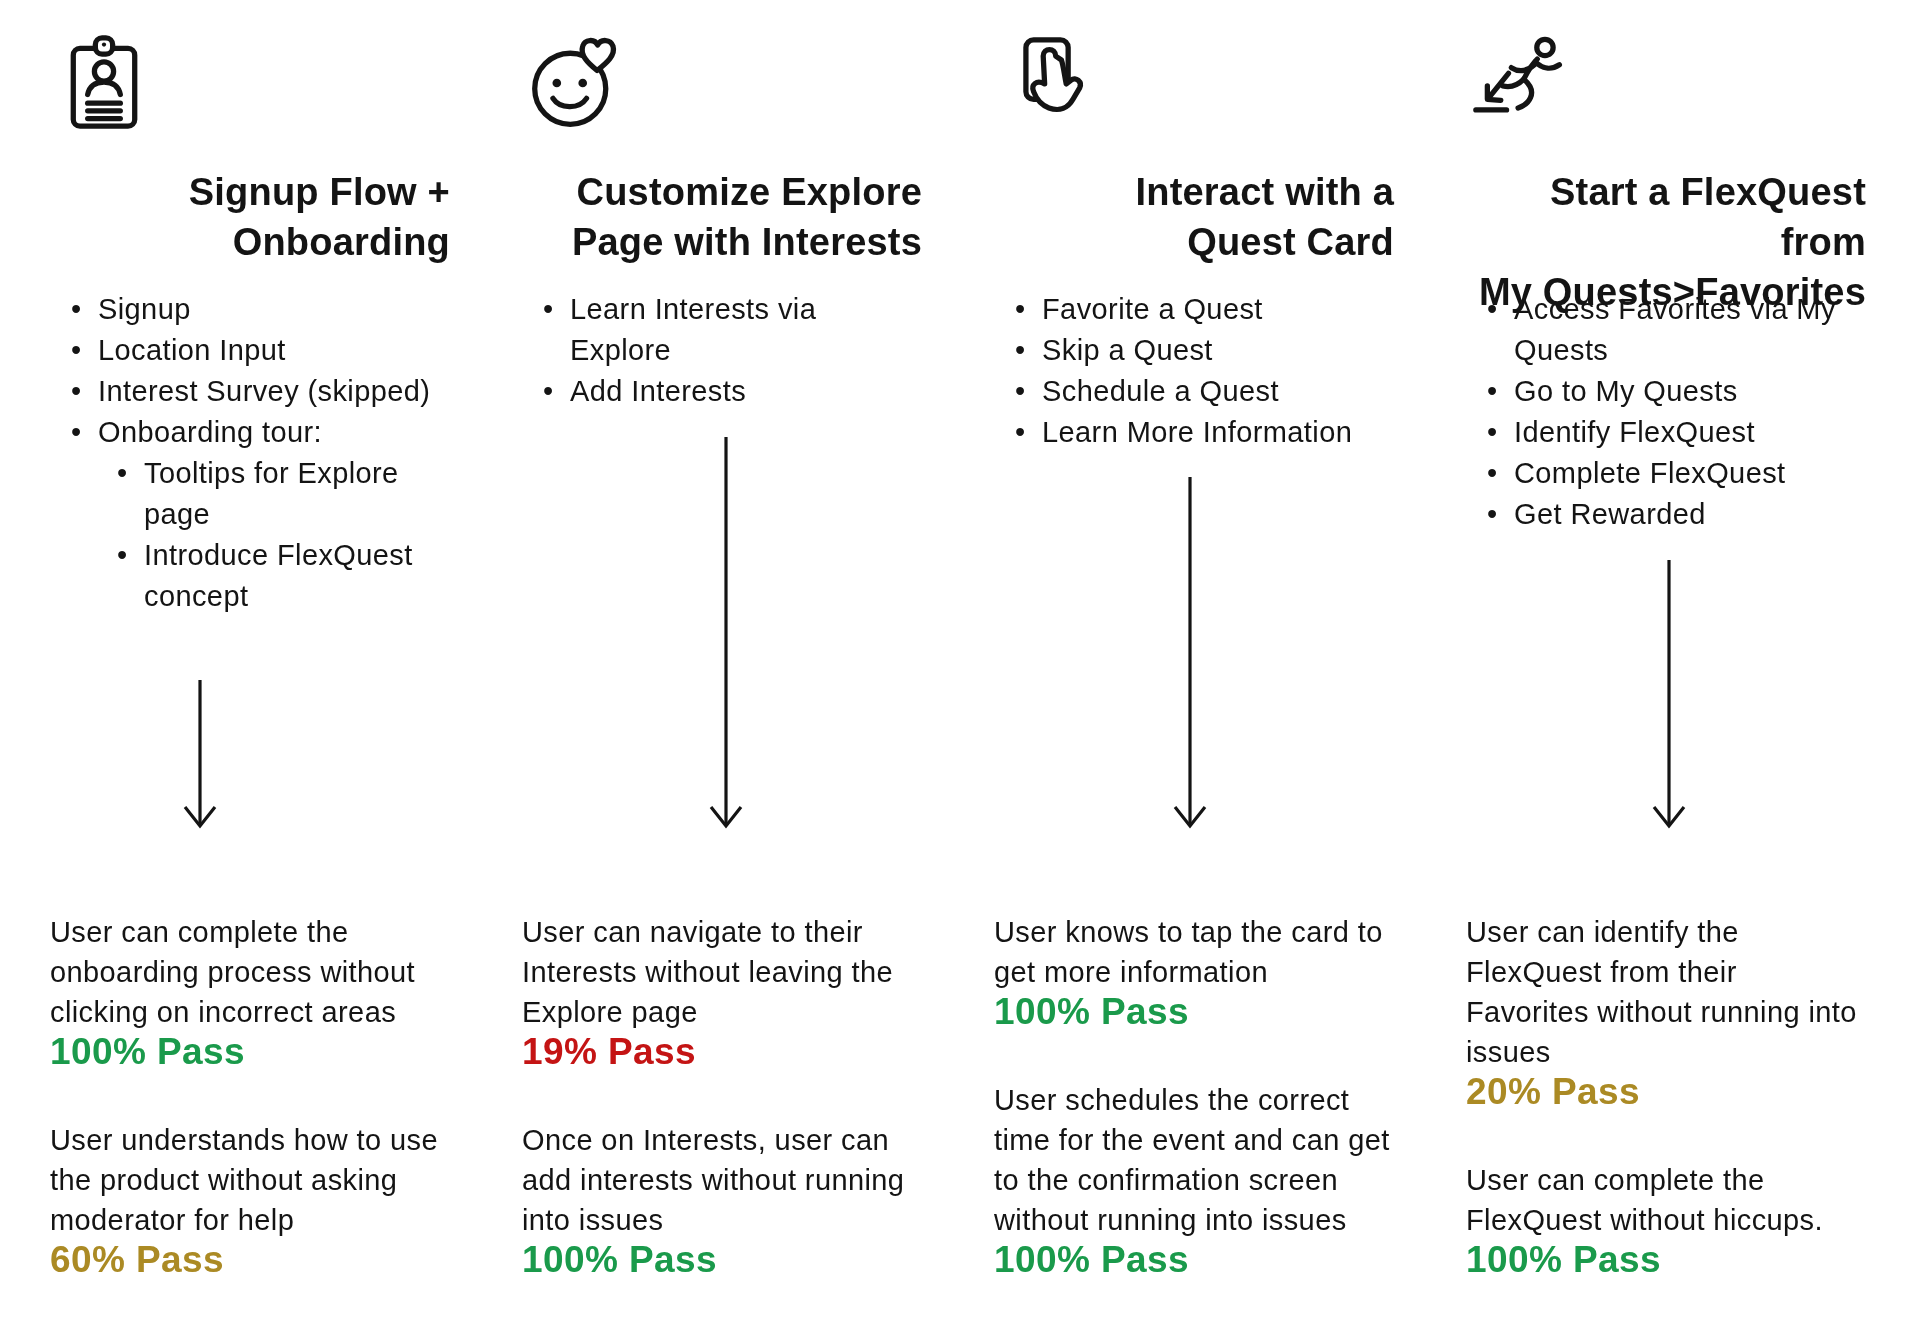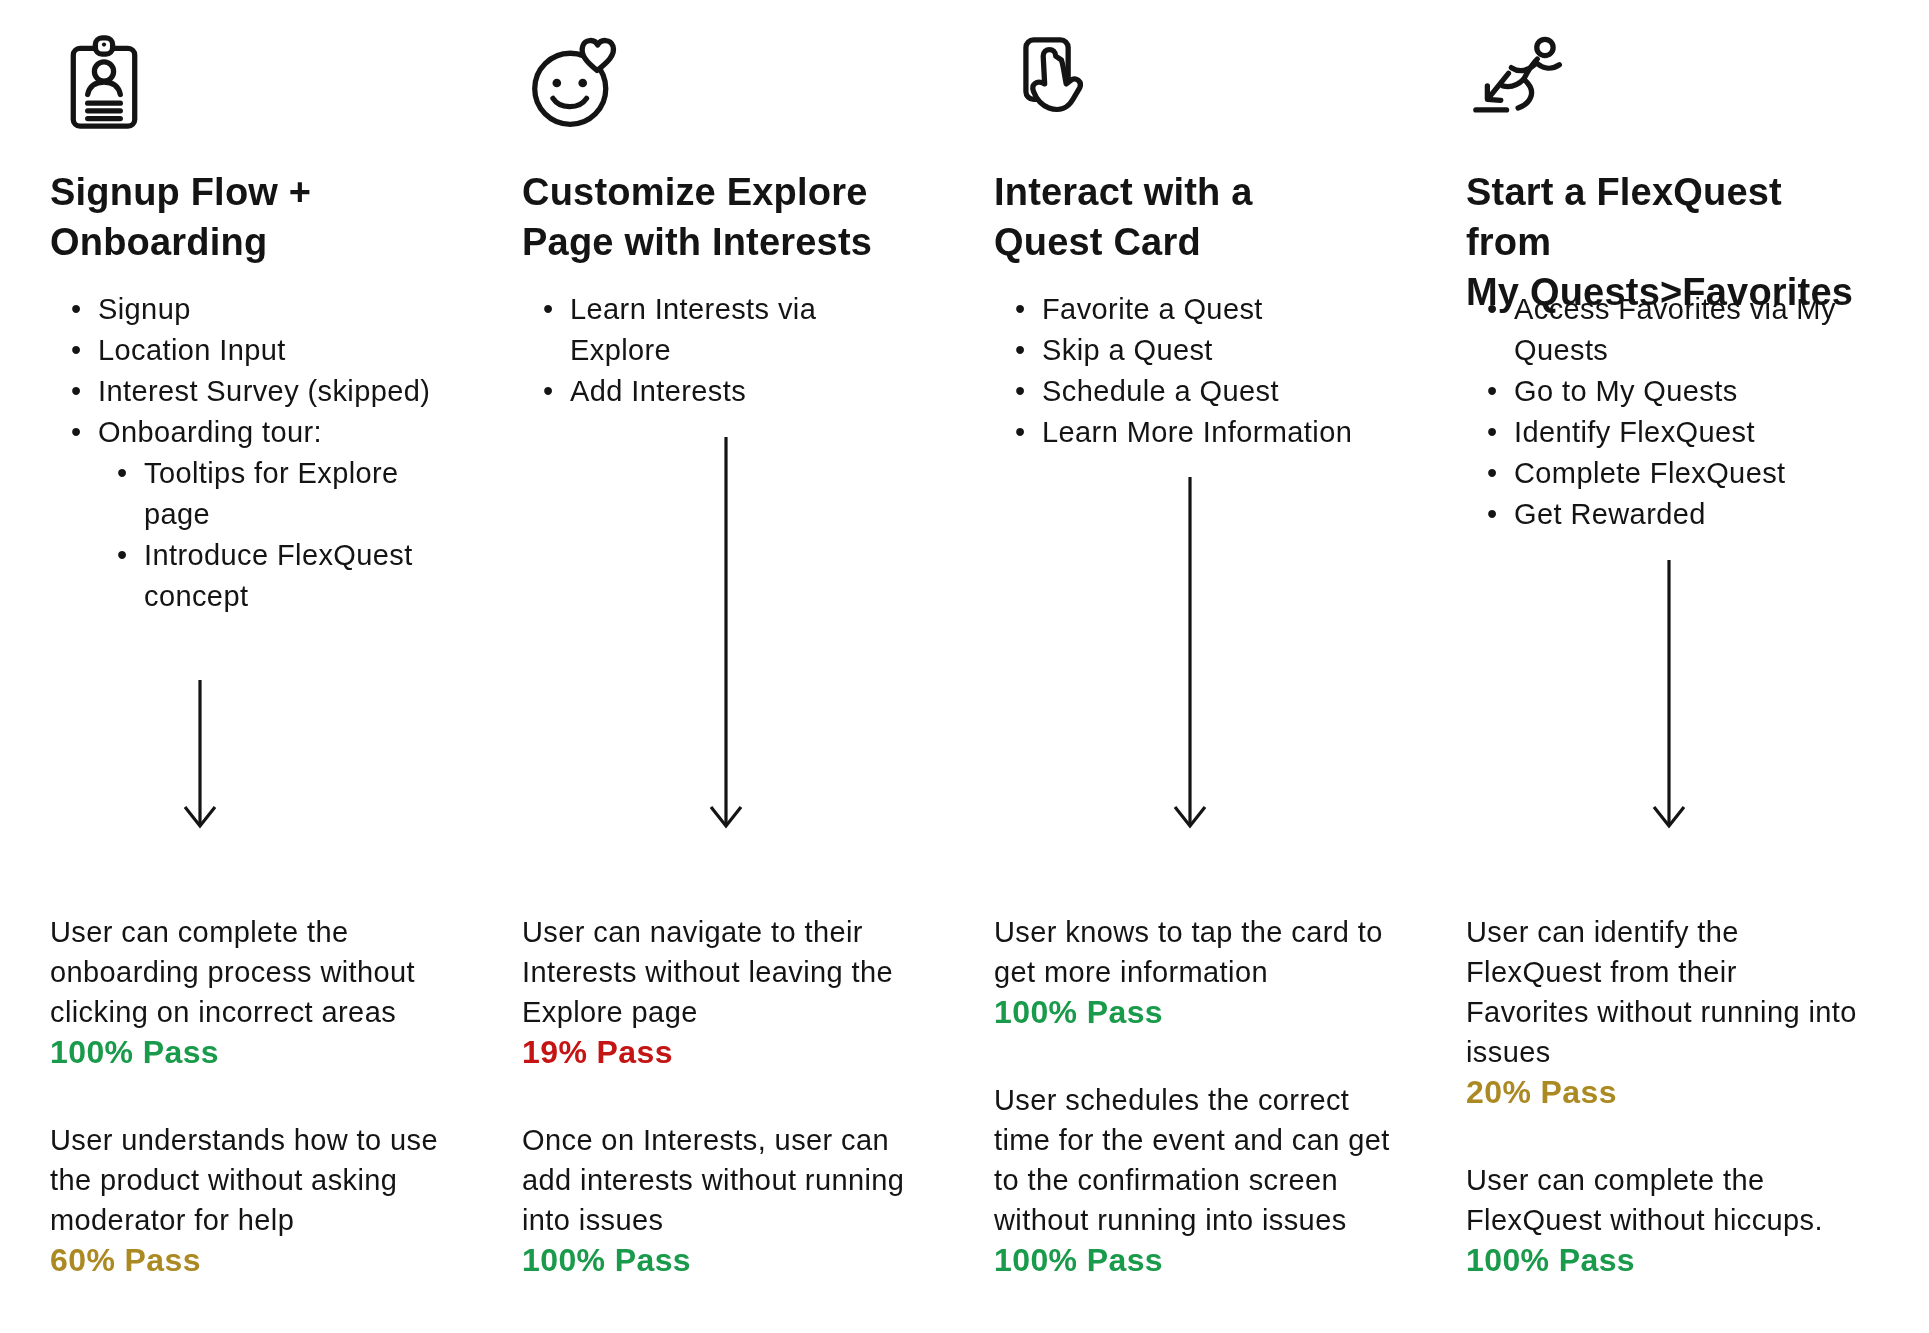--- a/index.html
+++ b/index.html
@@ -7,35 +7,35 @@
     width:1929px;height:1333px;overflow:hidden;
     font-family:"Liberation Sans",sans-serif;color:#141414;
     letter-spacing:0.4px;
   }
   .board{display:flex;gap:72px;padding:35px 0 0 50px;}
   .column{width:400px;position:relative;flex:0 0 400px;}
   .icon-zone{height:132px;padding-left:6px;}
   .icon-zone svg{height:96px;width:96px;display:block;}
   .col-title{
     height:110px;font-size:38px;line-height:50px;font-weight:bold;
-    white-space:pre-line;letter-spacing:0.2px;
+    white-space:pre-line;letter-spacing:0.2px;text-align:right;
   }
   .task-zone{position:relative;height:541px;}
   ul.tasks{margin:12px 0 0;padding:0 0 0 48px;list-style:none;font-size:29px;line-height:41px;}
   ul.tasks li{position:relative;}
   ul.tasks li::before{content:"•";position:absolute;left:-27px;top:0;}
   ul.subtasks{margin:0;padding:0 0 0 46px;list-style:none;}
   ul.subtasks li::before{content:"•";position:absolute;left:-27px;top:0;}
   .flow-arrow{position:absolute;bottom:0;}
   .c1 .flow-arrow{left:128px;} .c2 .flow-arrow{left:182px;}
   .c3 .flow-arrow{left:174px;} .c4 .flow-arrow{left:181px;}
   .results-zone{padding-top:34px;}
   .result-block{margin:0 0 40px;}
   .result-text{font-size:29px;line-height:40px;margin-top:48px;}
-  .pass-badge{font-size:32px;line-height:40px;font-weight:bold;}
+  .pass-badge{font-size:37px;line-height:40px;font-weight:bold;}
   .pass-green{color:#1a9a4b;}
   .pass-gold{color:#ab8a24;}
   .pass-red{color:#c41414;}
   svg .st{fill:none;stroke:#141414;stroke-width:5.5;stroke-linecap:round;stroke-linejoin:round;}
   svg .stf{fill:#141414;stroke:none;}
   svg .stw{fill:#ffffff;stroke:#141414;stroke-width:5.5;stroke-linecap:round;stroke-linejoin:round;}
 </style>
 </head>
 <body>
 

